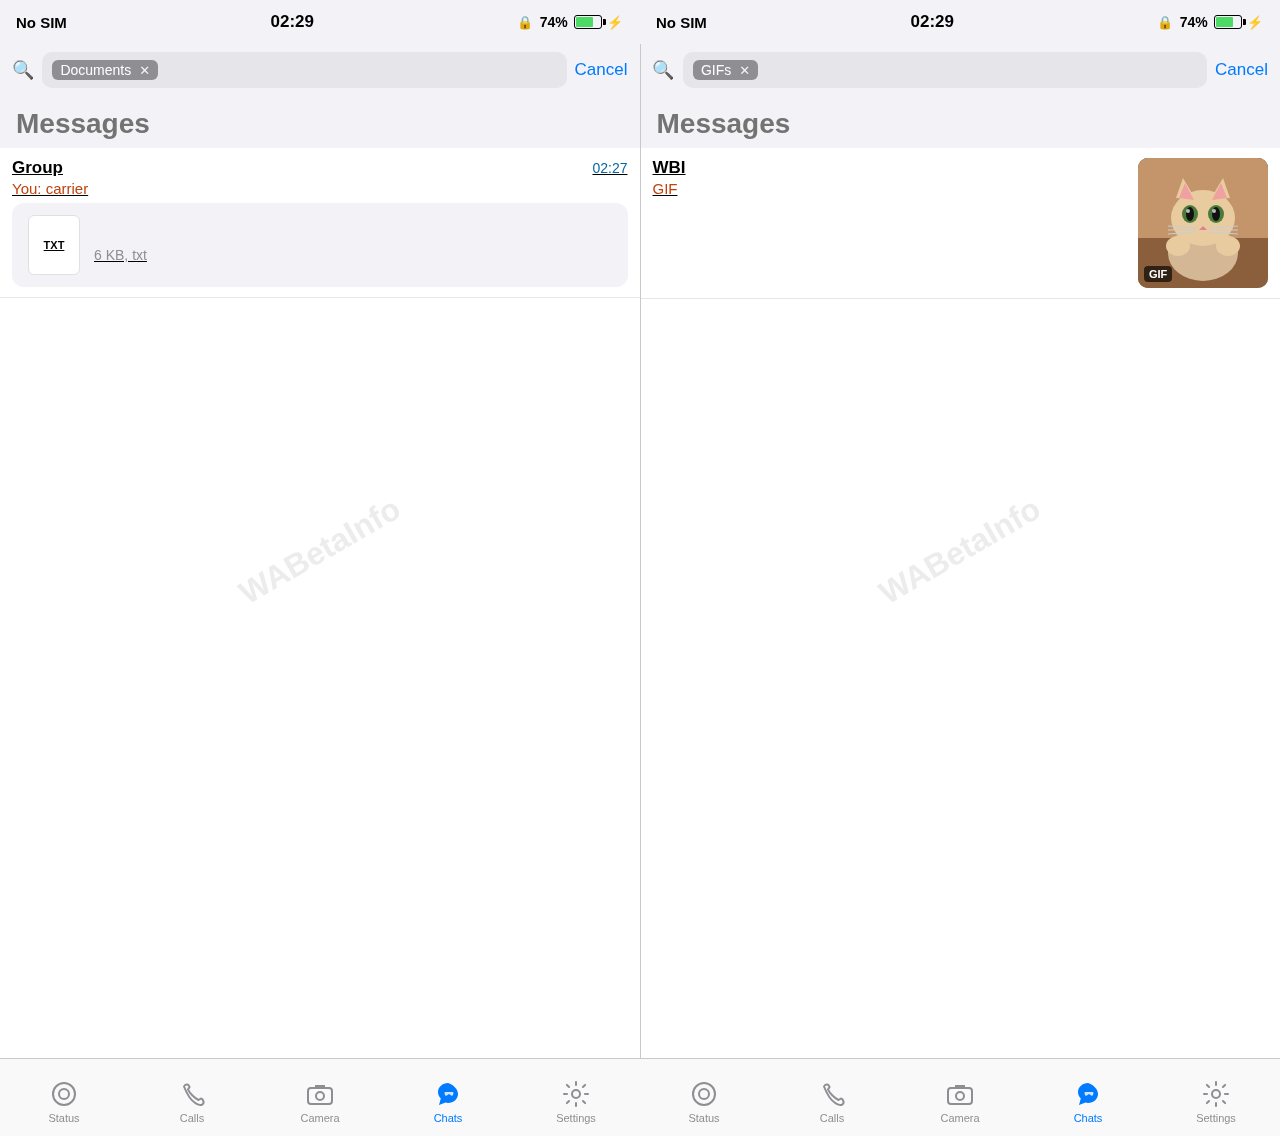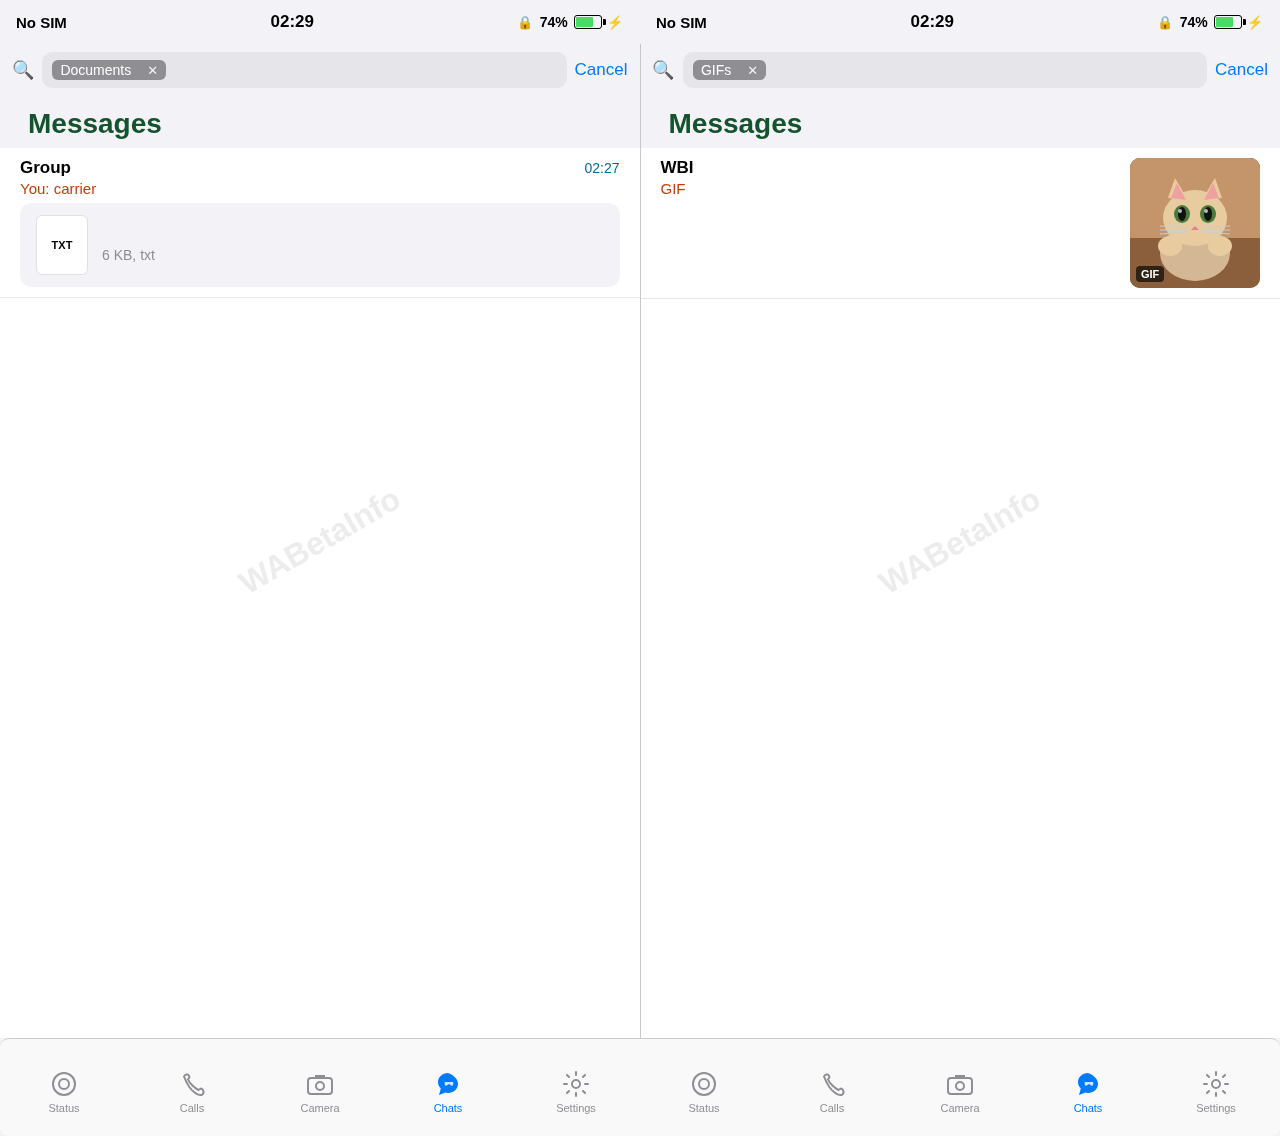--- a/index.html
+++ b/index.html
@@ -103,57 +103,57 @@
     }
     .search-chip {
       background: #8e8e93;
       color: #fff;
       border-radius: 6px;
       padding: 2px 8px;
       font-size: 14px;
       font-weight: 500;
       display: flex;
       align-items: center;
-      gap: 16px;
+      gap: 8px;
     }
     .chip-x {
       font-size: 13px;
       opacity: 0.9;
       cursor: pointer;
     }
     .cancel-btn {
       color: #007aff;
       font-size: 17px;
       font-weight: 400;
       white-space: nowrap;
       cursor: pointer;
     }
 
     
     .section-title {
       font-size: 28px;
       font-weight: 700;
-      color: #14532d;
+      color: #737373;
       padding: 12px 16px 8px;
-      margin-left: 12px;
     }
 
     
     .message-list {
       flex: 1;
       overflow-y: auto;
       background: #fff;
     }
 
     .message-item {
       display: flex;
       align-items: flex-start;
-      padding: 10px 20px;
+      padding: 10px 12px;
       border-bottom: 1px solid #e5e5ea;
       background: #fff;
+      text-decoration: underline;
     }
 
     .message-content {
       flex: 1;
     }
 
     .message-header {
       display: flex;
       justify-content: space-between;
       align-items: baseline;
@@ -261,24 +261,23 @@
       color: rgba(180,180,180,0.25);
       font-weight: 700;
       white-space: nowrap;
       pointer-events: none;
       z-index: 0;
     }
 
     
     .tab-bar {
       display: flex;
-      height: 98px;
+      height: 78px;
       background: rgba(249,249,249,0.94);
       border-top: 1px solid #c8c8cc;
-      border-radius: 9px;
     }
 
     .tab-bar-half {
       flex: 1;
       display: flex;
     }
 
     .tab-item {
       flex: 1;
       display: flex;

